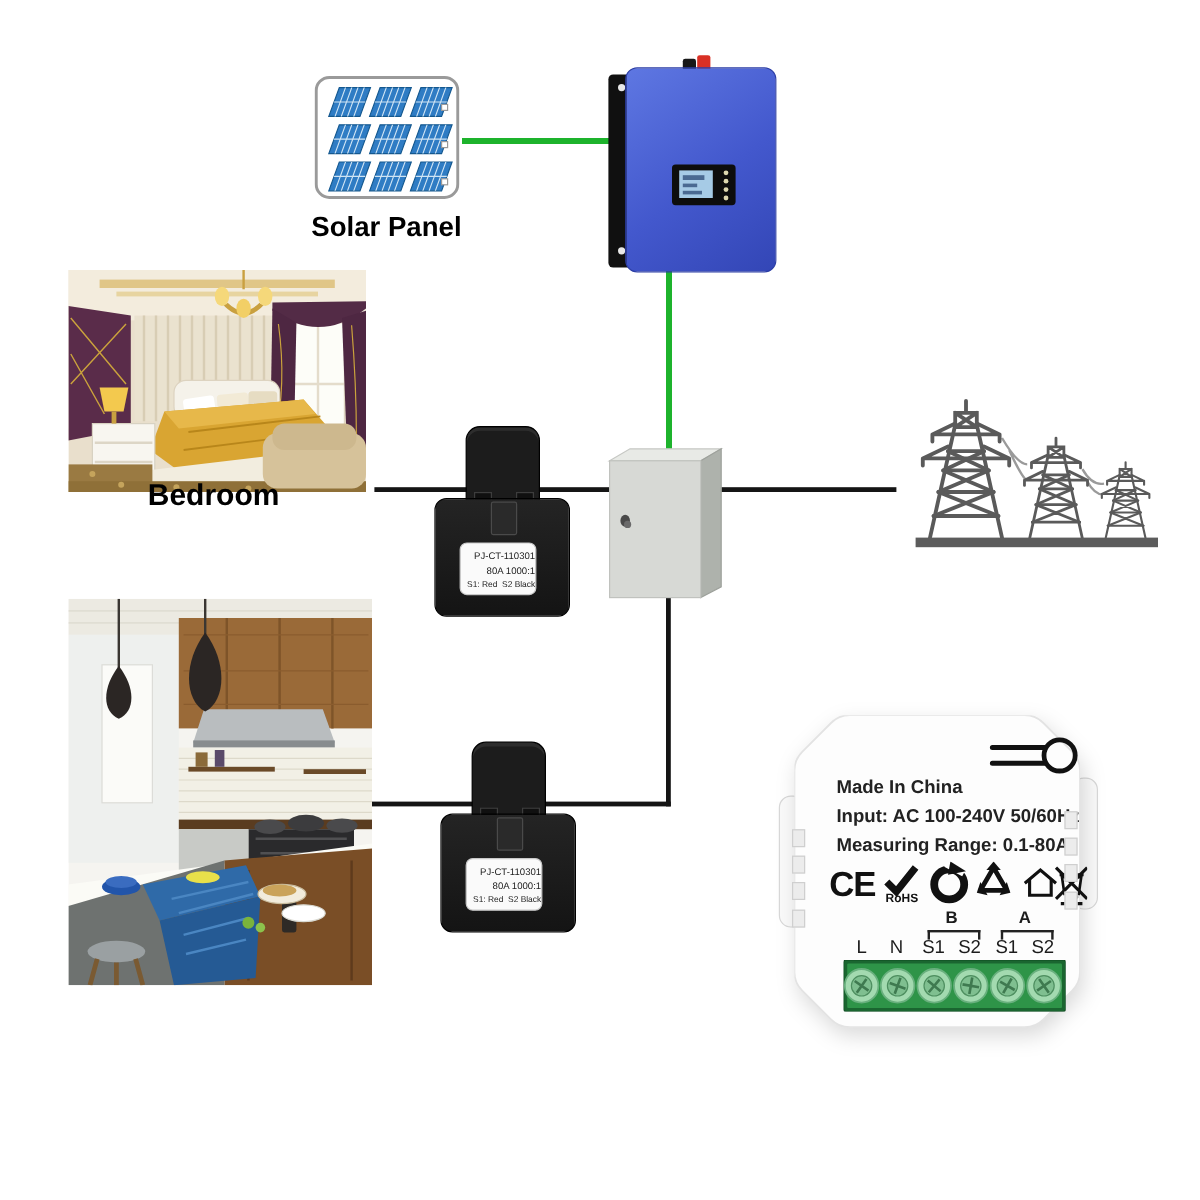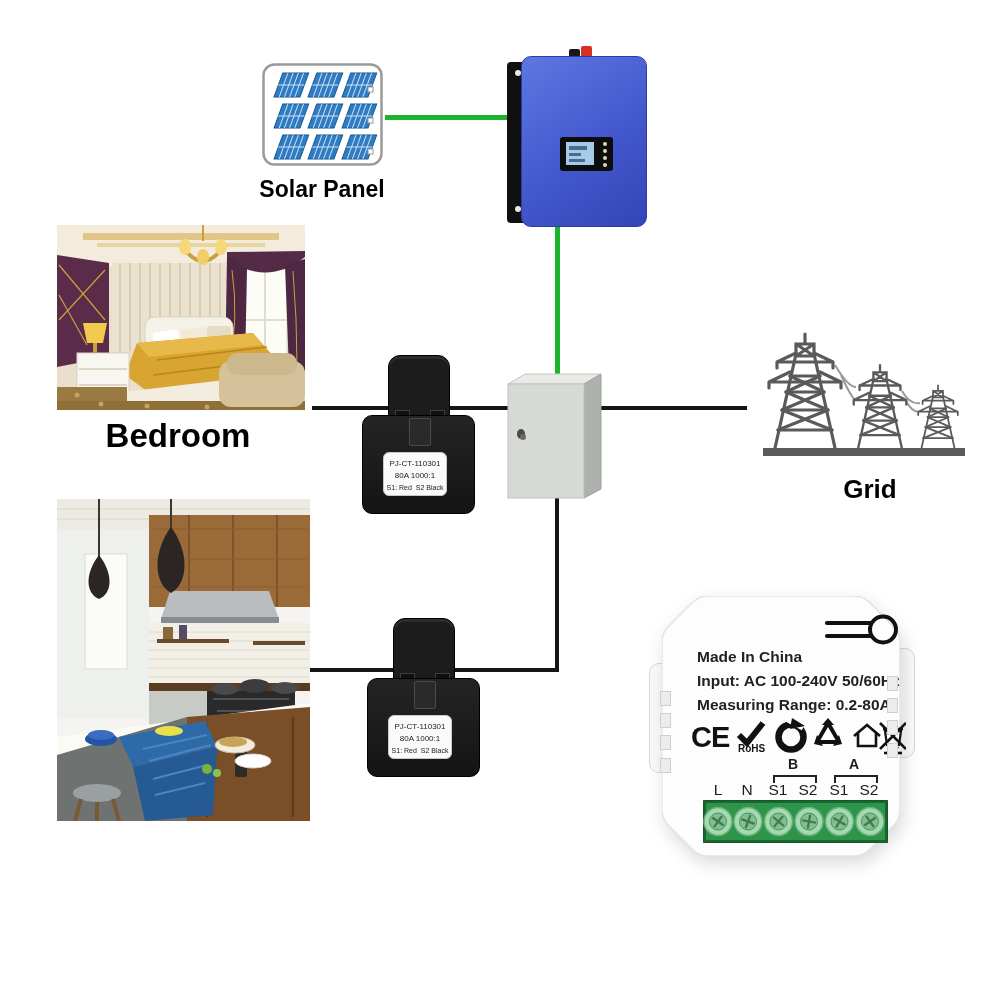--- a/index.html
+++ b/index.html
@@ -22,21 +22,21 @@
   .inv-dot{position:absolute;left:43px;width:4px;height:4px;border-radius:50%;background:#ded8b0;}
   
   .ct{position:absolute;width:158px;height:168px;z-index:3;}
   .ct .clip{position:absolute;left:33px;top:7px;width:60px;height:78px;background:#1c1c1c;border:1px solid #000;
             border-radius:12px 12px 6px 6px;box-shadow:inset 0 3px 0 rgba(255,255,255,.08);}
   .ct .prong{position:absolute;top:62px;width:13px;height:28px;background:#101010;border:1px solid #3d3d3d;}
   .ct .body{position:absolute;left:7px;top:67px;width:111px;height:97px;border-radius:10px;
             background:linear-gradient(180deg,#242424,#141414);border:1px solid #000;}
   .ct .tab{position:absolute;left:54px;top:70px;width:20px;height:26px;background:#2a2a2a;border:1px solid #4a4a4a;border-radius:2px;}
   .ct .label{position:absolute;left:28px;top:104px;width:64px;height:44px;background:#fafafa;border:1px solid #c8c8c8;
-             border-radius:6px;text-align:center;color:#222;padding-top:5px;box-sizing:border-box;}
+             border-radius:6px;text-align:right;color:#222;padding-top:5px;box-sizing:border-box;}
   .ct .label div{line-height:1.55;}
   .ct .l1,.ct .l2{font-size:8px;}
   .ct .l3{font-size:7px;white-space:pre;}
   
   .meter{position:absolute;left:655px;top:588px;width:270px;height:290px;z-index:2;}
   .meter .body-svg{position:absolute;left:7px;top:8px;filter:drop-shadow(3px 7px 9px rgba(0,0,0,.15));}
   .meter .ear{position:absolute;width:20px;height:108px;background:#fafafa;border:1px solid #d8d8d8;border-radius:10px;z-index:0;}
   .meter .notch{position:absolute;width:9px;height:13px;background:#ececec;border:1px solid #cfcfcf;z-index:3;}
   .meter .txt{position:absolute;left:42px;font-size:15.5px;font-weight:600;color:#222;z-index:2;}
   .meter svg{z-index:2;}
@@ -126,21 +126,20 @@
         </g>
       </defs>
       <path d="M91,50 Q100,70 105,75 M85,40 Q98,62 106,62" stroke="#9a9a9a" stroke-width="2" fill="none"></path>
       <path d="M156,76 Q162,87 169,87 M152,66 Q160,80 170,78" stroke="#9a9a9a" stroke-width="2" fill="none"></path>
       <use href="#tw" transform="translate(55,13)"></use>
       <use href="#tw" transform="translate(130,43) scale(0.73)"></use>
       <use href="#tw" transform="translate(188,62.5) scale(0.55)"></use>
       <rect x="13" y="123" width="202" height="8" fill="#5c5c5c"></rect>
     </svg>
   </div>
-  <div class="cap" style="left:805px;top:474px;width:130px;font-size:26px;">Grid</div>
 
   <div class="ct" style="left:355px;top:348px;">
     <div class="clip"></div>
     <div class="prong" style="left:40px;"></div>
     <div class="prong" style="left:75px;"></div>
     <div class="body"></div>
     <div class="tab"></div>
     <div class="label">
       <div class="l1">PJ-CT-110301</div>
       <div class="l2">80A 1000:1</div>
@@ -200,21 +199,21 @@
       <circle cx="20" cy="170" r="2.5" fill="#c5a45c"></circle>
         <circle cx="44" cy="179" r="2.5" fill="#c5a45c"></circle>
       <circle cx="90" cy="181" r="2.5" fill="#c5a45c"></circle>
         <circle cx="150" cy="182" r="2.5" fill="#c5a45c"></circle>
       <g>
         <rect x="162" y="136" width="86" height="46" rx="12" fill="#d6c29a"></rect>
         <rect x="170" y="128" width="70" height="22" rx="10" fill="#cdb88e"></rect>
       </g>
     </svg>
   </div>
-  <div class="cap" style="left:48px;top:417px;width:260px;font-size:33px;">Bedroom</div>
+  <div class="cap" style="left:48px;top:399px;width:260px;font-size:25px;">Bedroom</div>
 
   <div class="abs" style="left:57px;top:499px;z-index:2;">
     <svg width="253" height="322" viewBox="0 0 253 322">
       <rect width="253" height="322" fill="#f5f4f0"></rect>
       <rect width="253" height="30" fill="#eceae2"></rect>
       <path d="M0,10 H253 M0,20 H253" stroke="#e0ded4" stroke-width="1.5"></path>
       <rect x="0" y="30" width="92" height="190" fill="#eef0ee"></rect>
       <rect x="28" y="55" width="42" height="115" fill="#fbfbf8" stroke="#dcdcd8"></rect>
       <rect x="92" y="16" width="161" height="92" fill="#9a6a38"></rect>
       <path d="M132,16 V108 M176,16 V108 M220,16 V108" stroke="#7e5429" stroke-width="2"></path>
@@ -281,21 +280,21 @@
     <div class="notch" style="left:232px;top:132px;"></div>
     <div class="notch" style="left:232px;top:155px;"></div>
 
     <svg class="abs" style="left:168px;top:24px;" width="76" height="36" viewBox="0 0 76 36">
       <path d="M4,11 H48 M4,24 H48" stroke="#111" stroke-width="4.2" stroke-linecap="round" fill="none"></path>
       <circle cx="60" cy="17.5" r="13" stroke="#111" stroke-width="4" fill="none"></circle>
     </svg>
 
     <div class="txt" style="top:60px;">Made In China</div>
     <div class="txt" style="top:84px;">Input: AC 100-240V 50/60Hz</div>
-    <div class="txt" style="top:108px;">Measuring Range: 0.2-80A</div>
+    <div class="txt" style="top:108px;">Measuring Range: 0.1-80A</div>
 
     <svg class="abs" style="left:36px;top:130px;" width="215" height="40" viewBox="0 0 215 40">
       <text x="0" y="29" font-family="Liberation Sans, DejaVu Sans, sans-serif" font-size="29" font-weight="bold" letter-spacing="-1" fill="#111">CE</text>
       <g>
         <path d="M48,17 L56,25 L72,5" stroke="#111" stroke-width="6" fill="none"></path>
         <text x="47" y="34" font-family="Liberation Sans, DejaVu Sans, sans-serif" font-size="10" font-weight="bold" fill="#111">RoHS</text>
       </g>
       <g>
         <circle cx="100" cy="19" r="12.5" stroke="#111" stroke-width="6.5" fill="none"></circle>
         <path d="M97,2 L112,10" stroke="#fff" stroke-width="5"></path>

